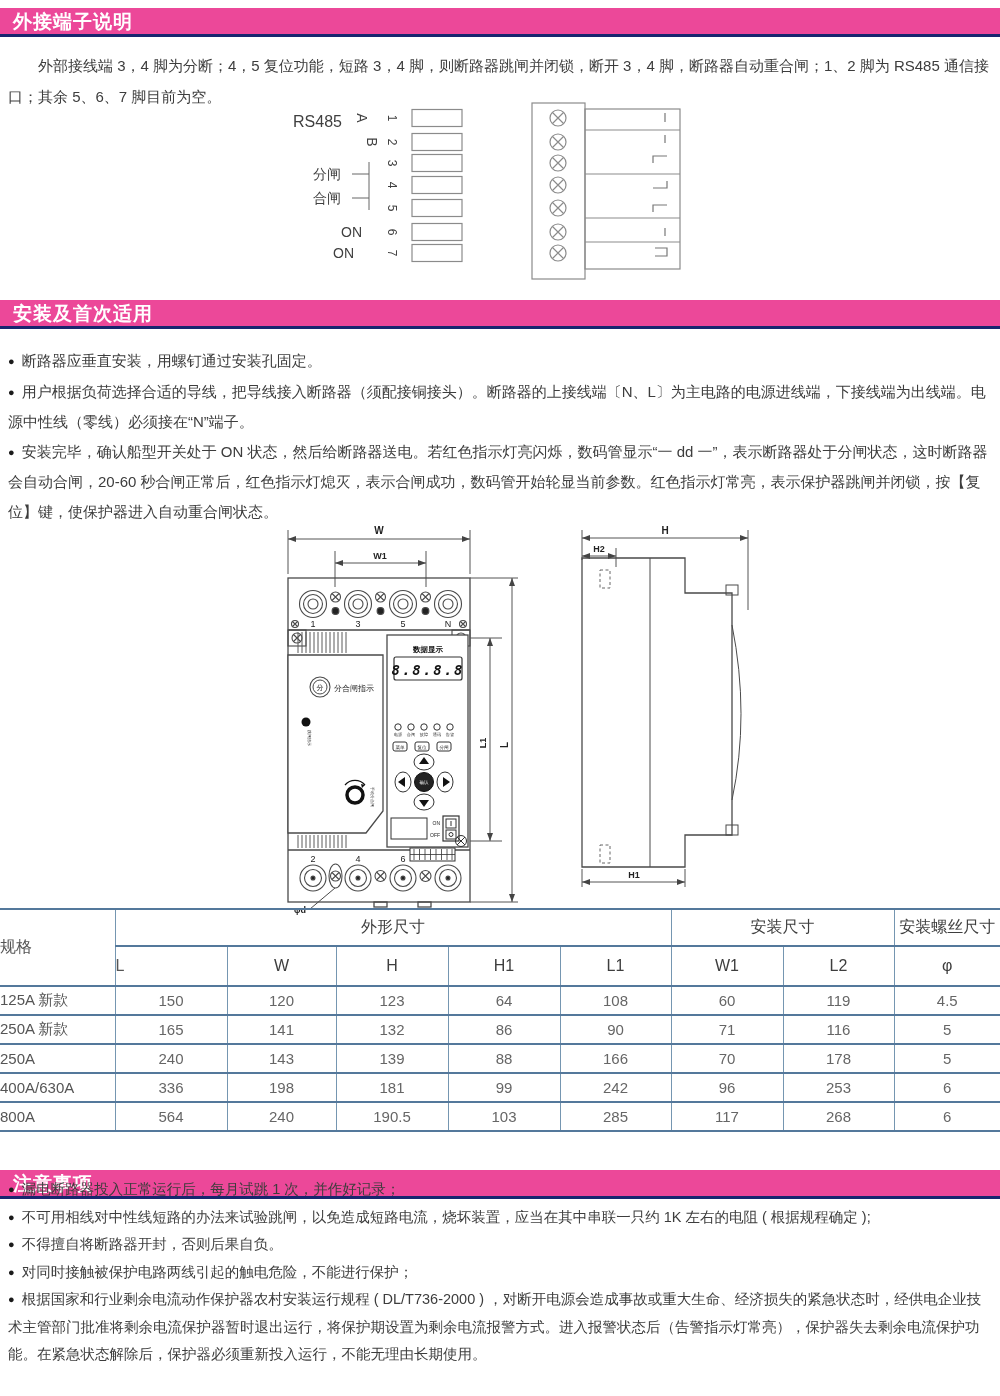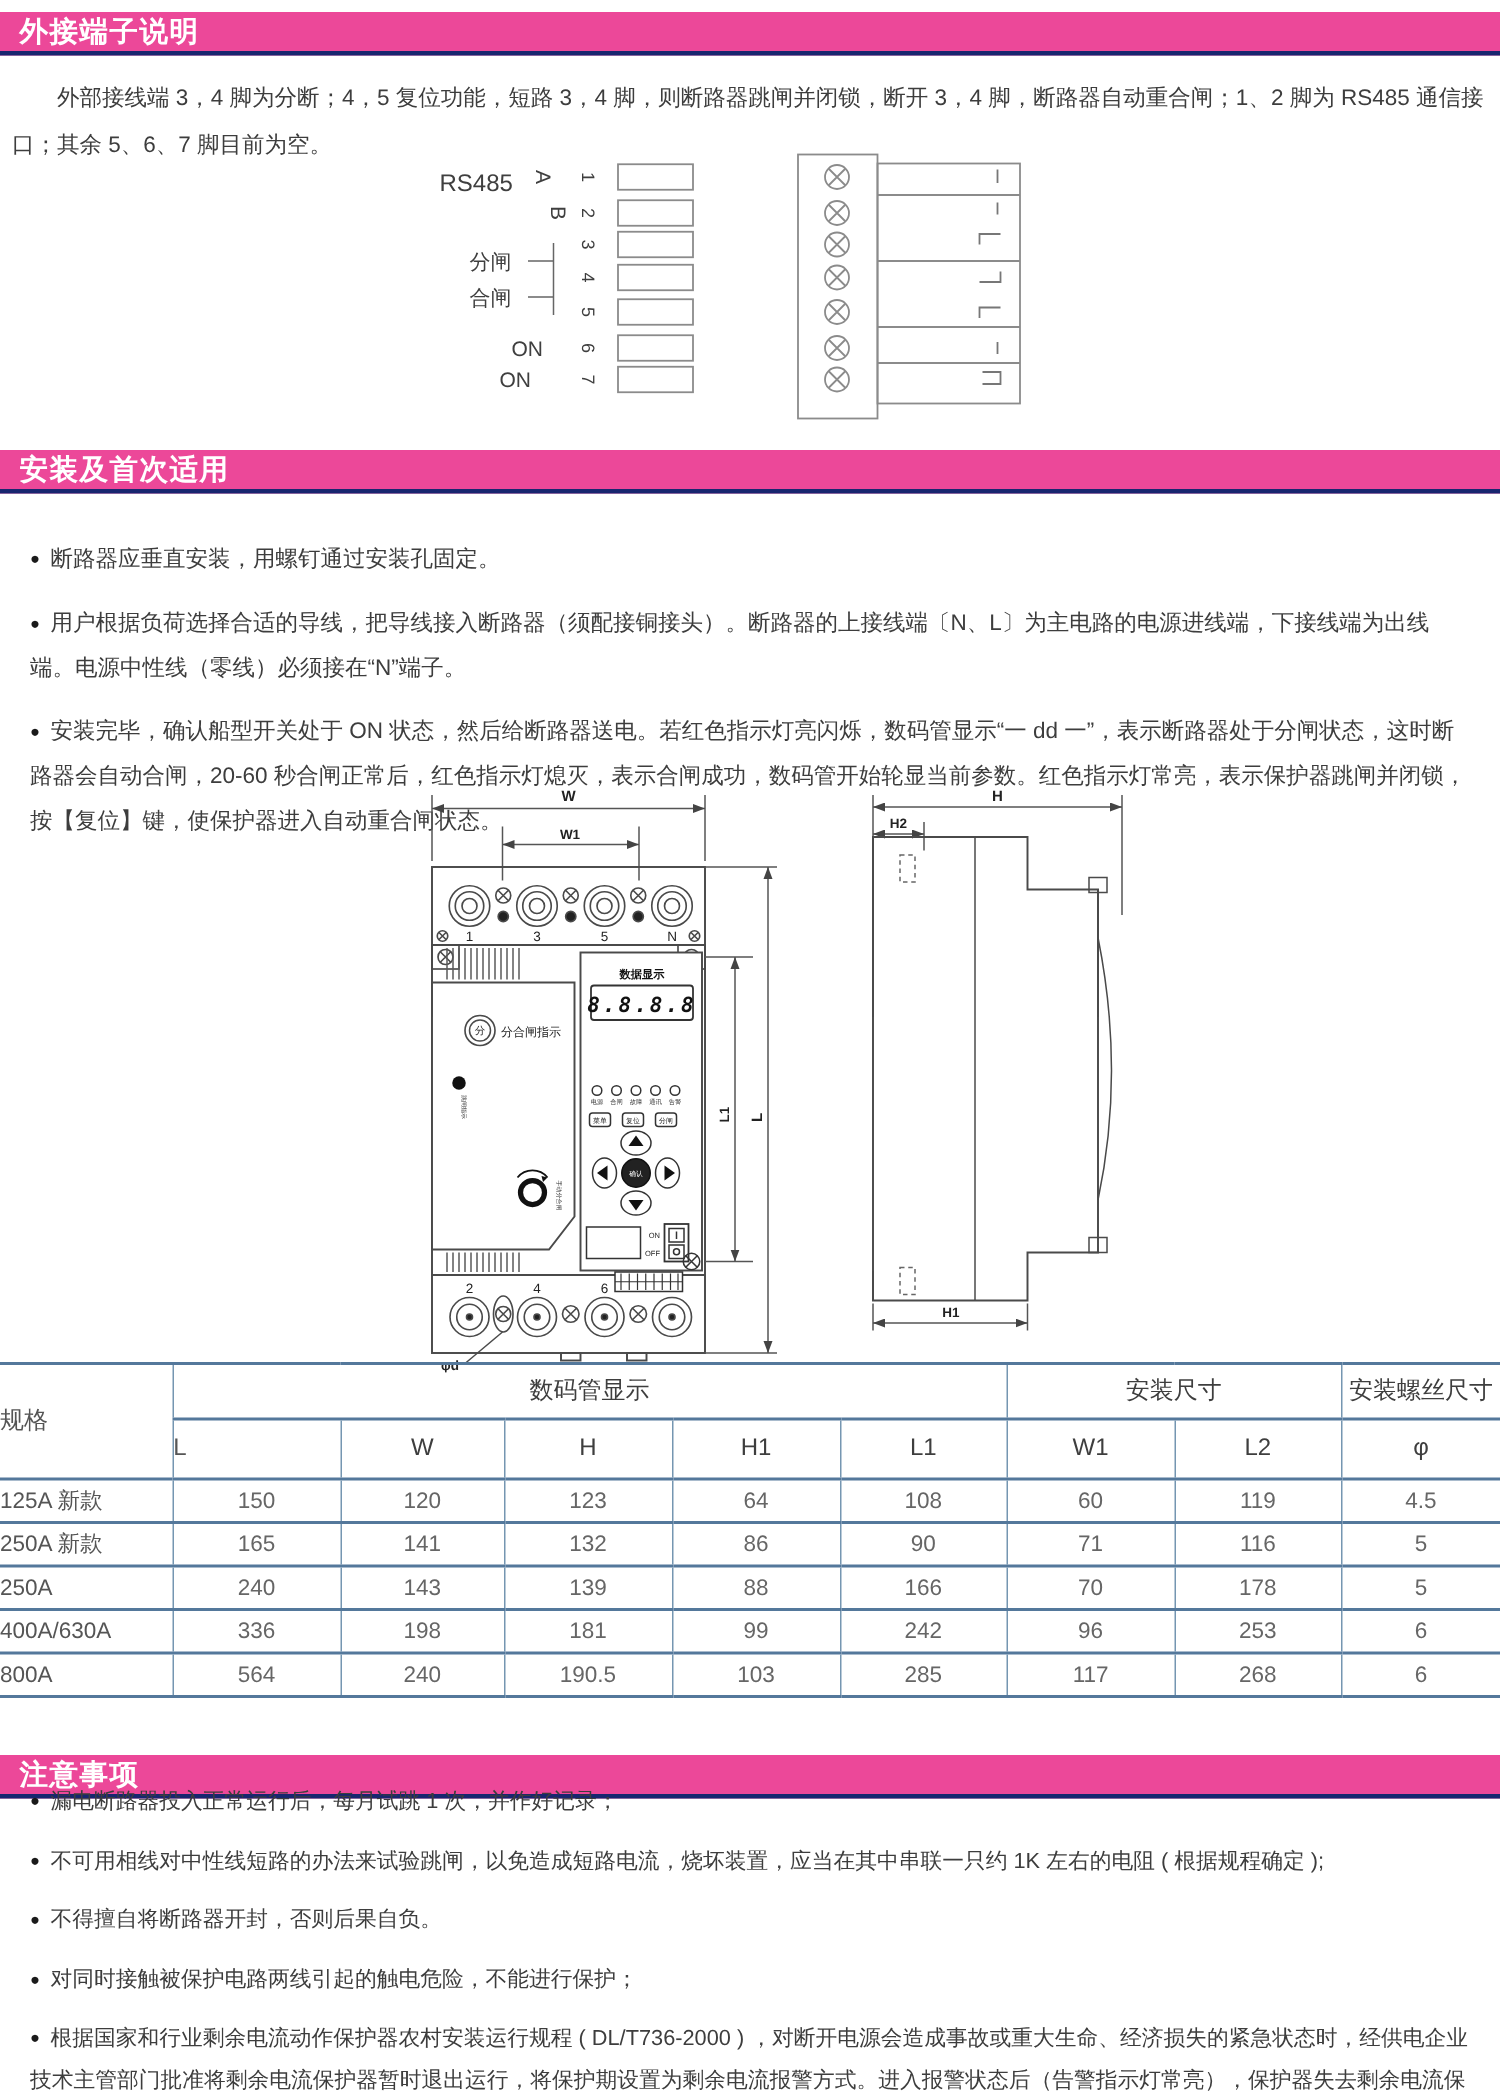--- a/index.html
+++ b/index.html
@@ -3,21 +3,21 @@
 <meta charset="utf-8">
 <style>
   *{box-sizing:border-box}
   html,body{margin:0;padding:0;background:#fff}
   .page{position:relative;width:1000px;height:1396px;background:#fff;overflow:hidden;
         font-family:"Liberation Sans","DejaVu Sans",sans-serif;color:#3d3d3d}
   .bar{position:absolute;left:0;width:1000px;height:29px;background:#ec4899;border-bottom:3px solid #18266f}
   .bar .t{display:block;color:#ffffff;font-weight:bold;font-size:19px;line-height:28px;padding-left:13px;letter-spacing:1px}
   .para{position:absolute;left:8px;width:982px;margin:0;font-size:15px;line-height:31px;color:#3d3d3d;text-indent:2em}
   .blist{position:absolute;left:8px;width:984px;font-size:15px;color:#3d3d3d}
-  .blist p{margin:12px}
+  .blist p{margin:0}
   .b2{line-height:29.5px}
   .b3{line-height:27.5px;font-size:14.5px}
   .dot{font-size:11px;margin-right:7px;vertical-align:1px;color:#1a1a1a}
   .svgbox{position:absolute}
   table.spec{position:absolute;left:0;top:908px;width:1000px;border-collapse:collapse;table-layout:fixed;
              text-align:center;font-size:15px;color:#666}
   table.spec td{border-left:1px solid #7596b1;border-right:1px solid #7596b1;
                 border-top:2px solid #54789b;border-bottom:2px solid #54789b;padding:0}
   table.spec td:first-child{border-left:none;text-align:left;color:#555}
   table.spec td:last-child{border-right:none}
@@ -348,21 +348,21 @@
         <col style="width:112px">
       <col style="width:112px">
         <col style="width:111px">
         <col style="width:112px">
         <col style="width:111px">
         <col style="width:106px">
     </colgroup>
     <tbody>
     <tr class="h1" style="height:37px">
       <td rowspan="2" class="h">规格</td>
-      <td colspan="5" class="h">数码管显示</td>
+      <td colspan="5" class="h">外形尺寸</td>
       <td colspan="2" class="h">安装尺寸</td>
       <td class="h">安装螺丝尺寸</td>
     </tr>
     <tr style="height:40px">
       <td class="h">L</td>
       <td class="h">W</td>
       <td class="h">H</td>
       <td class="h">H1</td>
       <td class="h">L1</td>
       <td class="h">W1</td>

